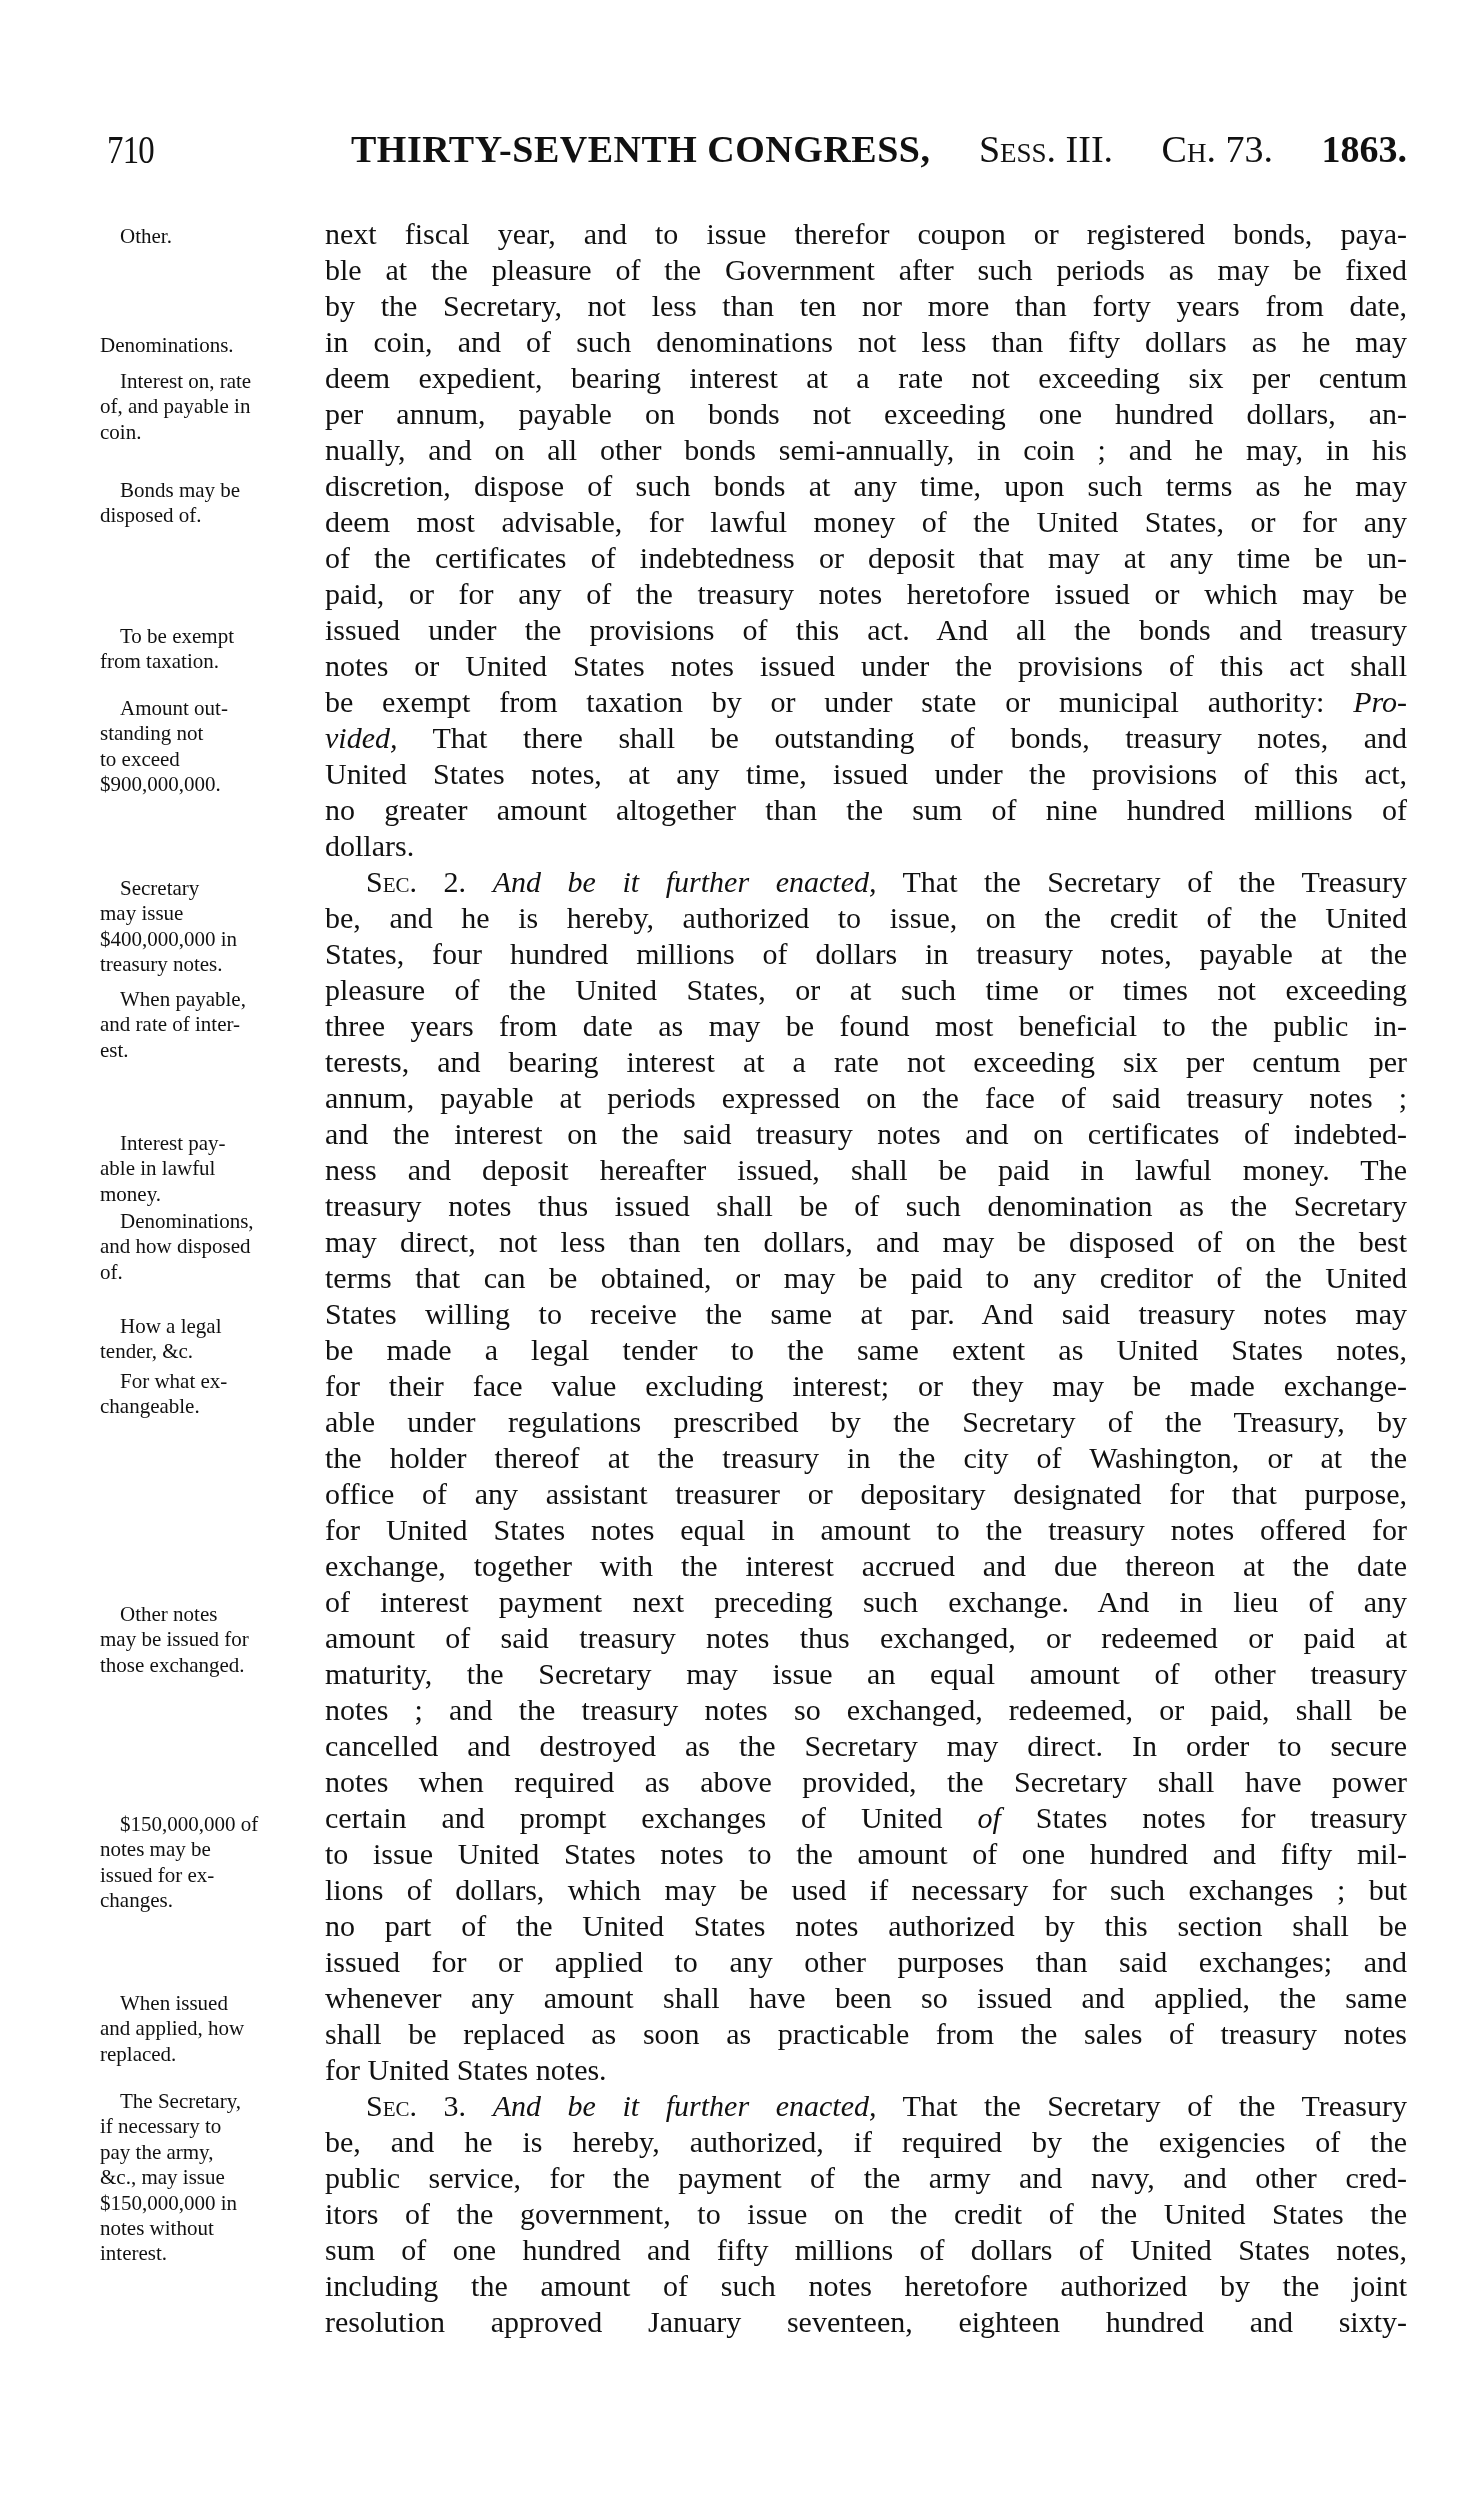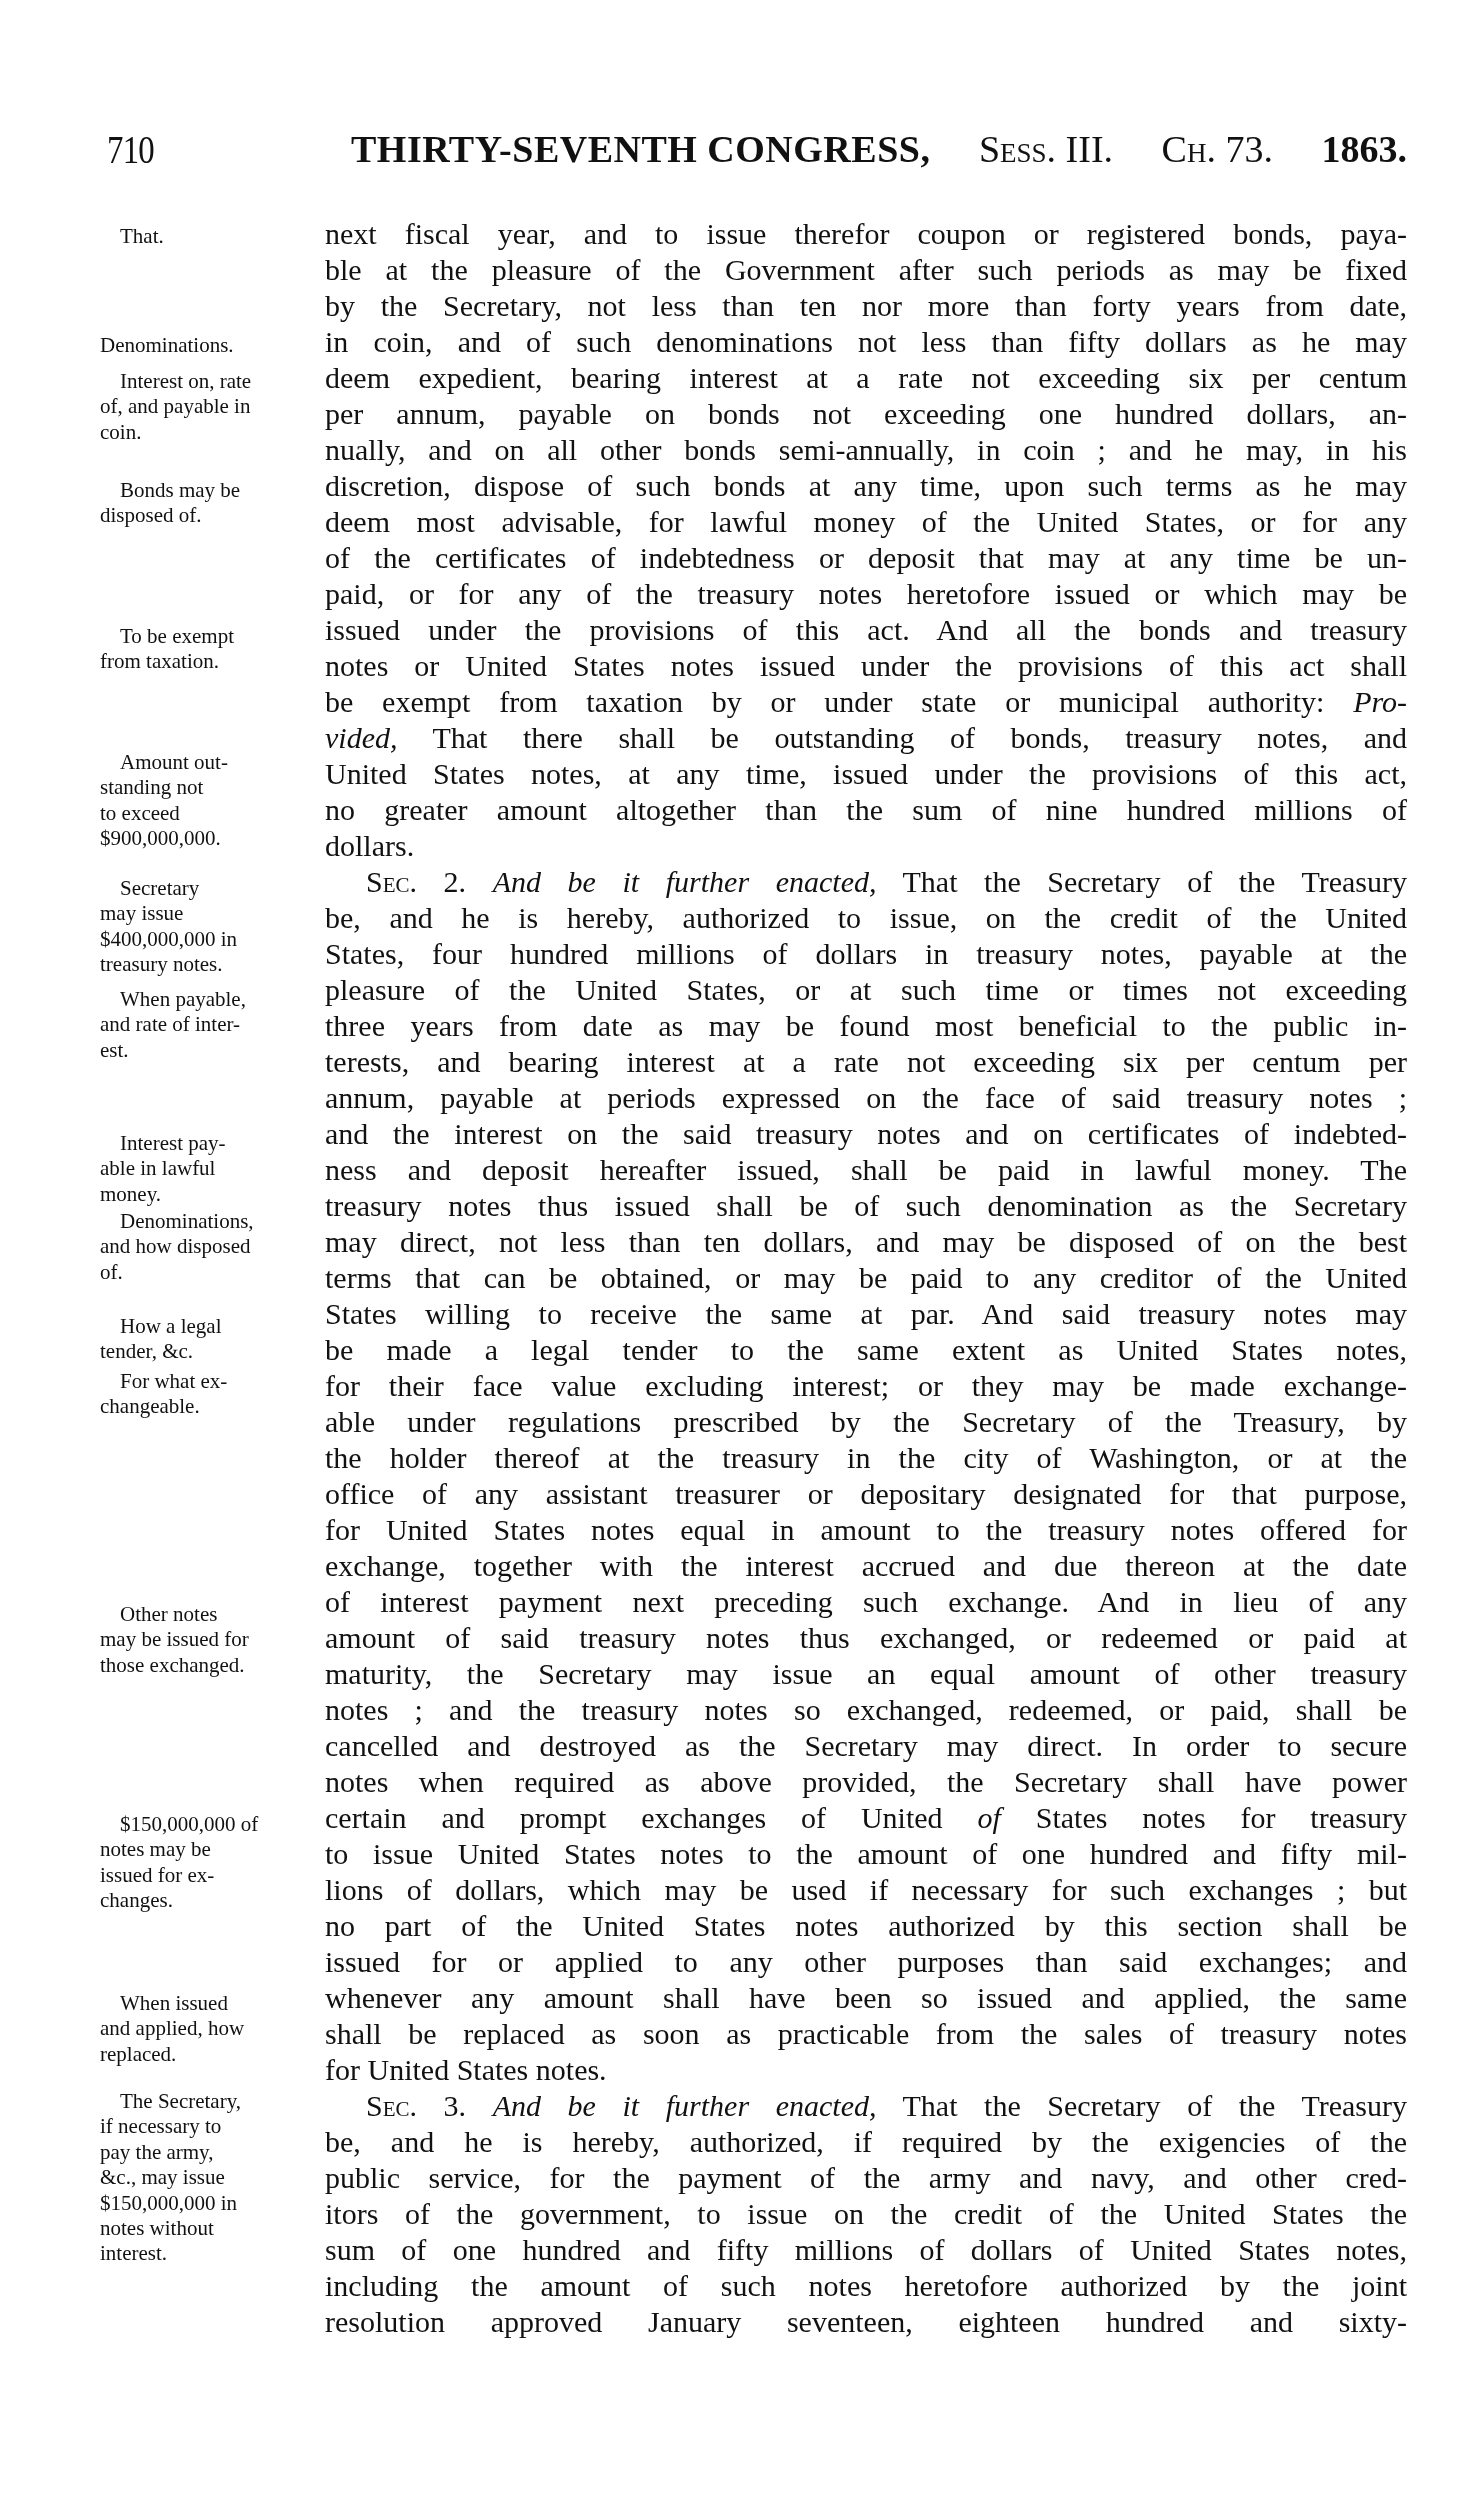--- a/index.html
+++ b/index.html
@@ -88,39 +88,39 @@
   <span class="line indent"><span class="sc">Sec. 3.</span> <i>And be it further enacted,</i> <span>That the Secretary of the Treasury</span></span>
   <span class="line">be, and he is hereby, authorized, if required by the exigencies of the</span>
   <span class="line">public service, for the payment of the army and navy, and other cred-</span>
   <span class="line">itors of the government, to issue on the credit of the United States the</span>
   <span class="line">sum of one hundred and fifty millions of dollars of United States notes,</span>
   <span class="line">including the amount of such notes heretofore authorized by the joint</span>
   <span class="line">resolution approved January seventeen, eighteen hundred and sixty-</span>
 </div>
 
 <div class="margin-note" style="top:224px">
-  <span class="mn-line first">That.</span>
+  <span class="mn-line first">Other.</span>
 </div>
 <div class="margin-note" style="top:333px">
   <span class="mn-line">Denominations.</span>
 </div>
 <div class="margin-note" style="top:369px">
   <span class="mn-line first">Interest on, rate</span>
   <span class="mn-line">of, and payable in</span>
   <span class="mn-line">coin.</span>
 </div>
 <div class="margin-note" style="top:478px">
   <span class="mn-line first">Bonds may be</span>
   <span class="mn-line">disposed of.</span>
 </div>
 <div class="margin-note" style="top:624px">
   <span class="mn-line first">To be exempt</span>
   <span class="mn-line">from taxation.</span>
 </div>
-<div class="margin-note" style="top:750px">
+<div class="margin-note" style="top:696px">
   <span class="mn-line first">Amount out-</span>
   <span class="mn-line">standing not</span>
   <span class="mn-line">to exceed</span>
   <span class="mn-line">$900,000,000.</span>
 </div>
 <div class="margin-note" style="top:876px">
   <span class="mn-line first">Secretary</span>
   <span class="mn-line">may issue</span>
   <span class="mn-line">$400,000,000 in</span>
   <span class="mn-line">treasury notes.</span>

